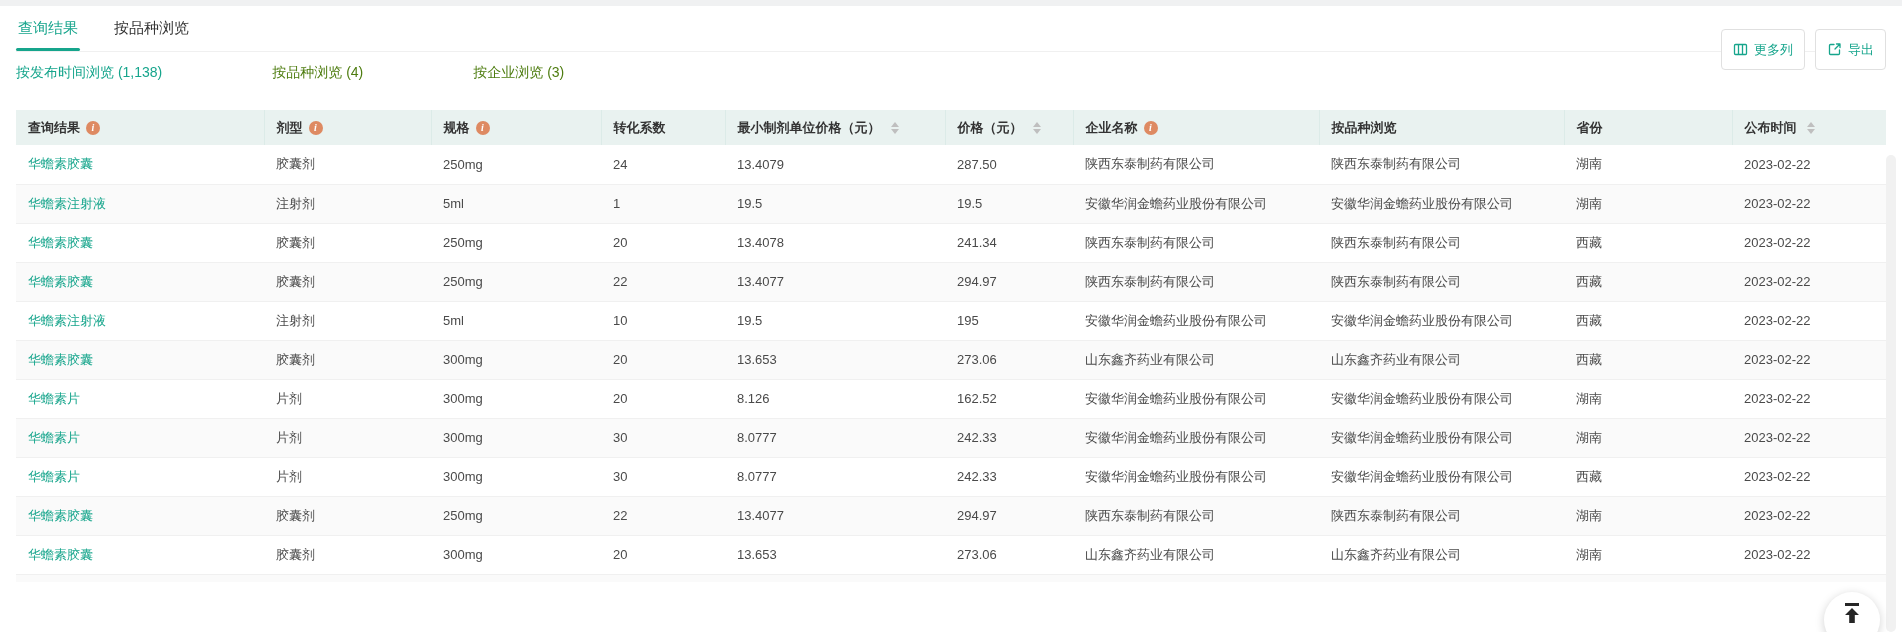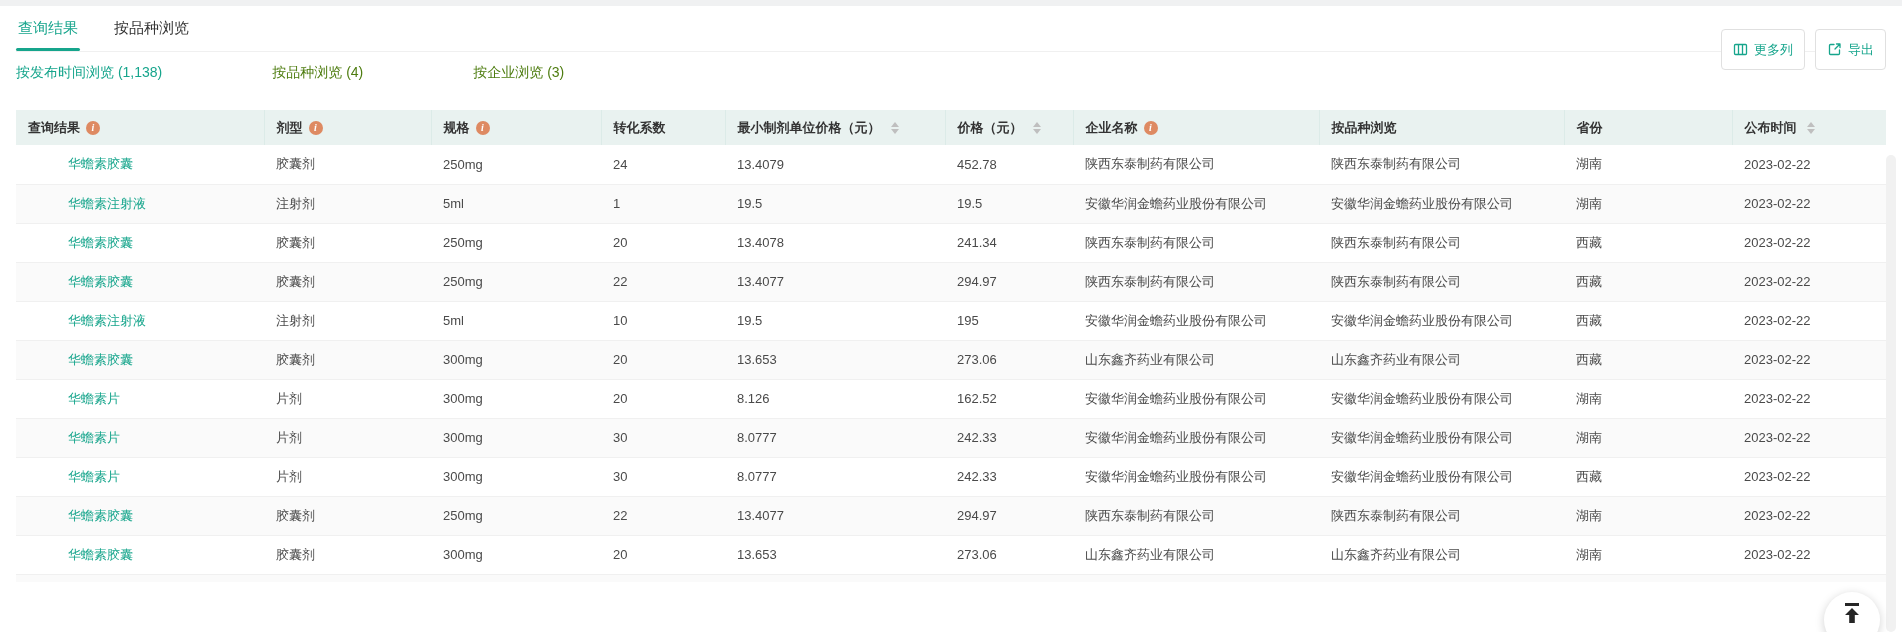--- a/index.html
+++ b/index.html
@@ -34,21 +34,21 @@
 
   
   .table-wrap { margin-top:28px; position:relative; }
   table { border-collapse:collapse; table-layout:fixed; width:1870px; }
   th { background:#e9f2f0; height:35px; text-align:left; font-size:13px; color:#333;
     font-weight:bold; padding:0 8px 0 12px; border-right:1px solid #dcebe8; white-space:nowrap; overflow:hidden; }
   th:last-child { border-right:none; }
   td { height:39px; font-size:13px; color:#4a4a4a; padding:0 8px 0 12px;
     border-bottom:1px solid #f0f0f0; white-space:nowrap; overflow:hidden; }
   tr.even td { background:#fafafa; }
-  td.link a { color:var(--accent); text-decoration:none; cursor:pointer;margin-left:40px; }
+  td.link a { color:var(--accent); text-decoration:none; cursor:pointer; }
   .th-inner { display:inline-flex; align-items:center; }
   .info { display:inline-block; width:14px; height:14px; border-radius:50%;
     background:#de8a62; color:#fff; font-size:10px; line-height:14px; text-align:center;
     font-style:italic; font-family:"Liberation Serif",serif; margin-left:6px; font-weight:bold; cursor:pointer; }
   .sorter { display:inline-flex; flex-direction:column; margin-left:10px; cursor:pointer; }
   .caret-up { width:0; height:0; border-left:4px solid transparent; border-right:4px solid transparent;
     border-bottom:5px solid #bfbfbf; margin-bottom:2px; }
   .caret-down { width:0; height:0; border-left:4px solid transparent; border-right:4px solid transparent;
     border-top:5px solid #bfbfbf; }
   .partial-row { width:1870px; height:7px; background:#fafafa; }
@@ -162,21 +162,21 @@
               </span></th>
           </tr>
         </thead>
       <tbody id="tbody">
           <tr class="odd">
             <td class="link"><a>华蟾素胶囊</a></td>
             <td>胶囊剂</td>
             <td>250mg</td>
             <td>24</td>
             <td>13.4079</td>
-            <td>452.78</td>
+            <td>287.50</td>
             <td>陕西东泰制药有限公司</td>
             <td>陕西东泰制药有限公司</td>
             <td>湖南</td>
             <td>2023-02-22</td>
           </tr>
           <tr class="even">
             <td class="link"><a>华蟾素注射液</a></td>
             <td>注射剂</td>
             <td>5ml</td>
             <td>1</td>

